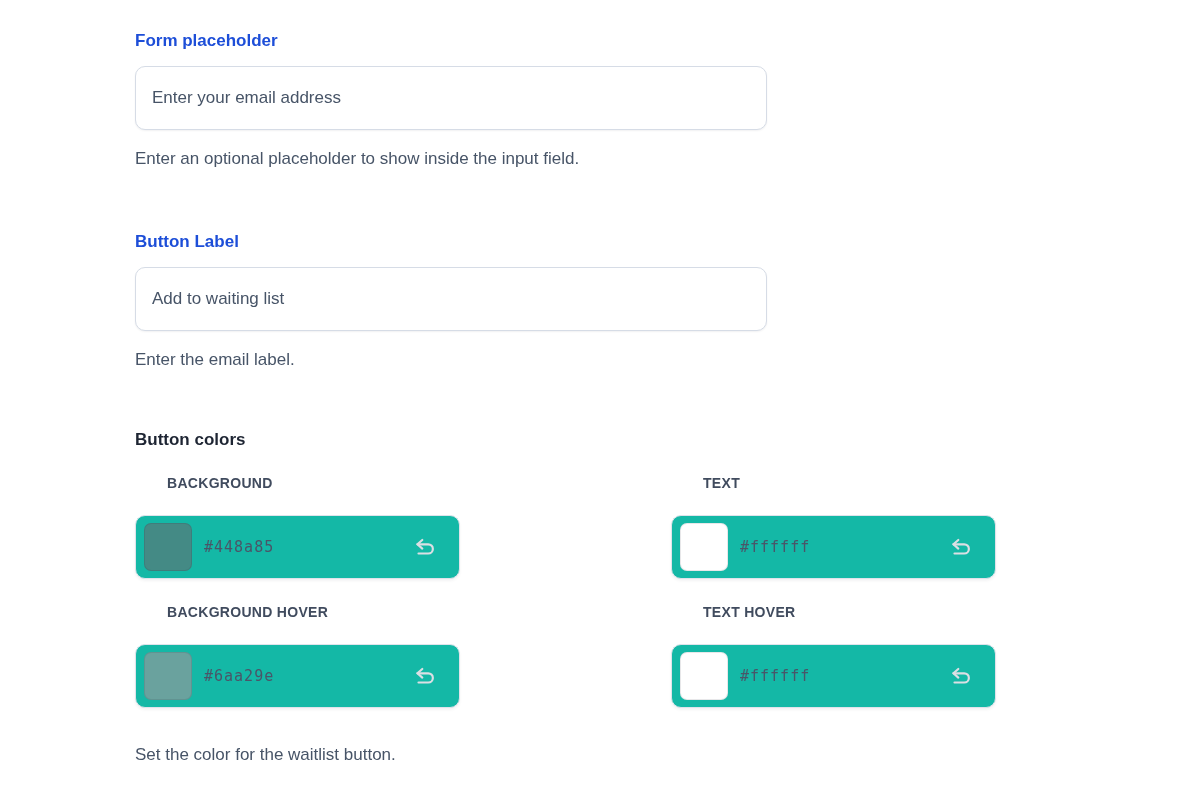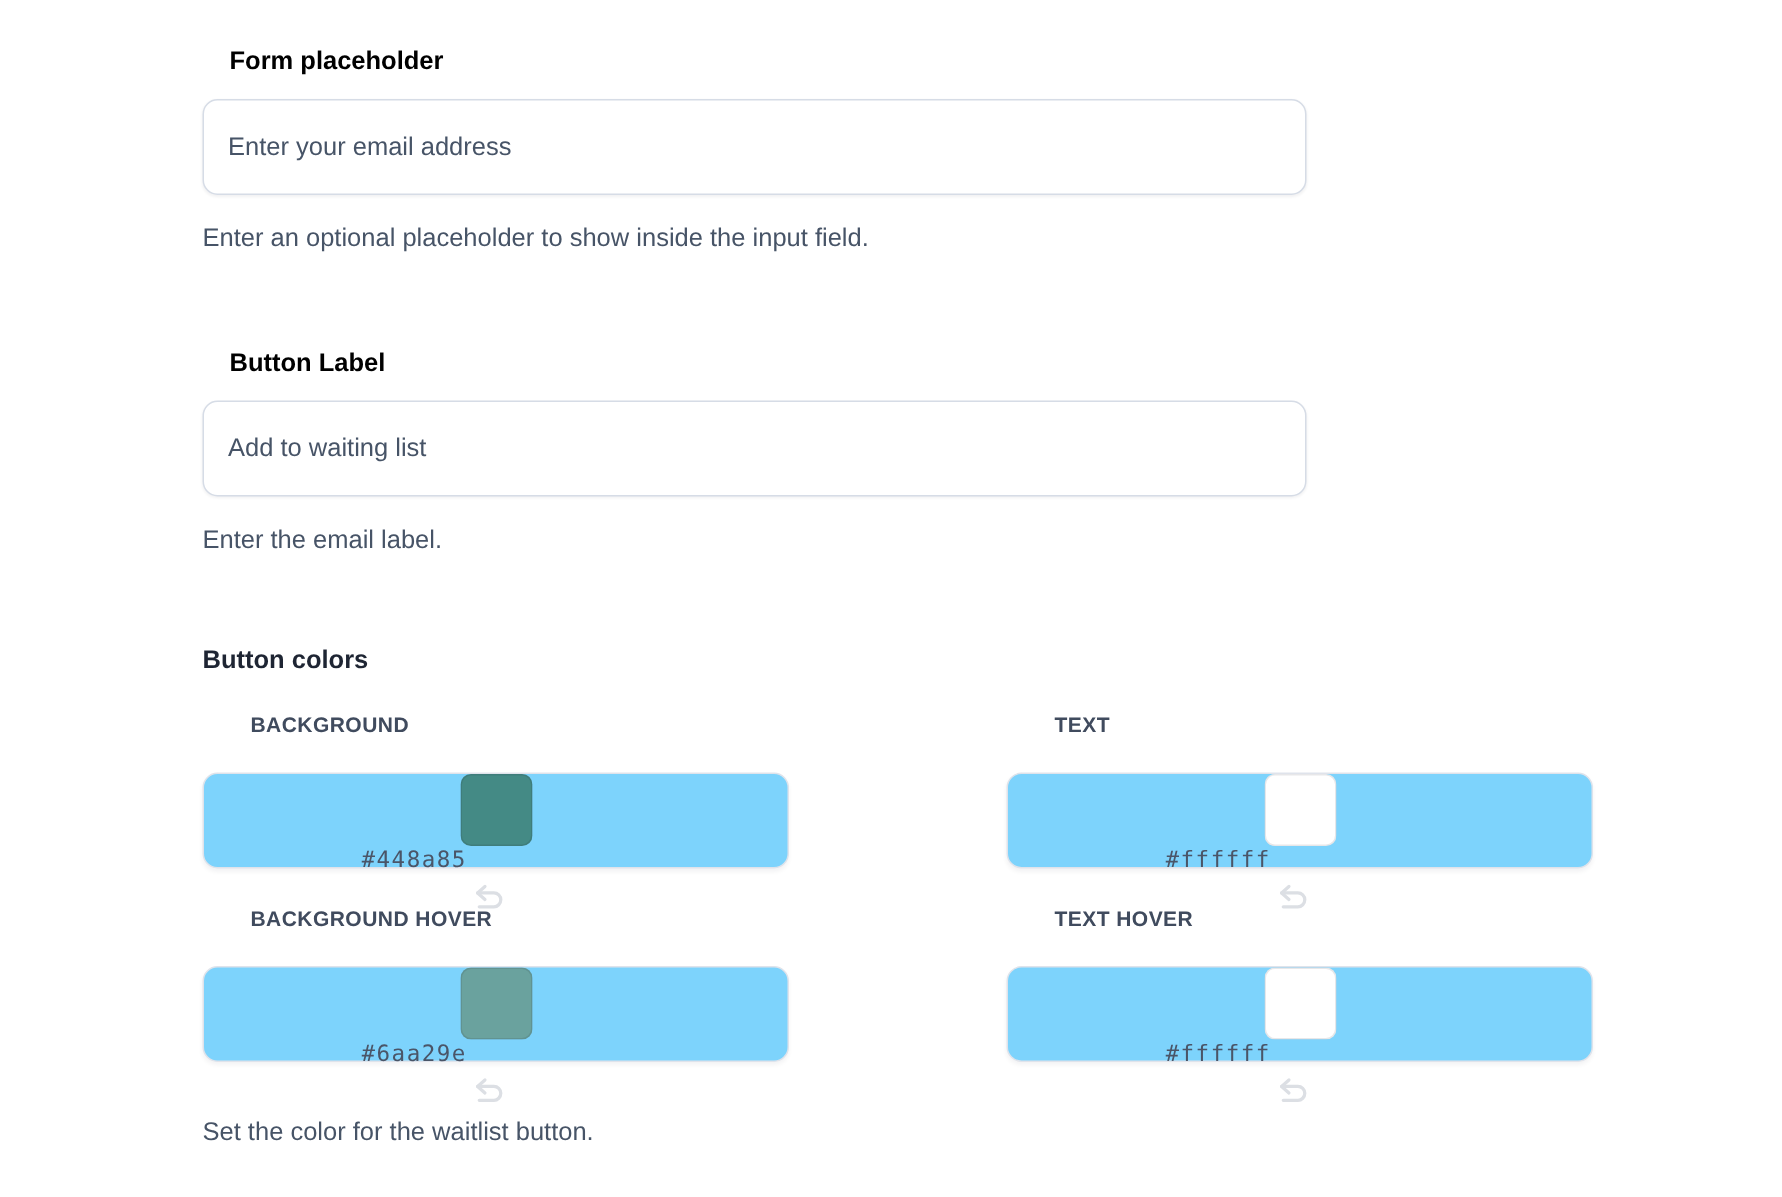--- a/index.html
+++ b/index.html
@@ -12,27 +12,26 @@
   .container {
     padding: 30px 0 0 135px;
     width: 1000px;
   }
 
   
   .field-group { margin-bottom: 0; }
   .field-label {
     font-size: 17px; line-height: 22px;
     font-weight: 600;
-    color: #000000;
+    color: #1d4ed8;
     margin-bottom: 14px;
-    margin-left: 18px;
   }
   .text-input {
     display: block;
-    width: 736px; height: 64px;
+    width: 632px; height: 64px;
     border: 1px solid #d6dce6;
     border-radius: 10px;
     background: #ffffff;
     box-shadow: 0 1px 2px rgba(16,24,40,0.06);
     padding: 0 16px;
     font-family: "Liberation Sans", sans-serif;
     font-size: 17px;
     color: #475467;
     outline: none;
   }
@@ -60,29 +59,28 @@
   .color-label {
     font-size: 14px; line-height: 17px;
     font-weight: 600;
     letter-spacing: 0.3px;
     color: #404b5e;
     text-transform: uppercase;
     margin-bottom: 23px;
     margin-left: 32px;
   }
   .color-box {
-    width: 391px; height: 64px;
+    width: 325px; height: 64px;
     border: 1px solid #dfe3eb;
     border-radius: 10px;
-    background: #7dd3fc;
+    background: #14b8a6;
     box-shadow: 0 2px 3px rgba(16,24,40,0.05);
     display: flex;
     align-items: center;
     padding: 0 8px;
-    flex-direction: column;
   }
   .swatch {
     width: 48px; height: 48px;
     border-radius: 7px;
     border: 1px solid rgba(16,24,40,0.10);
     flex: 0 0 auto;
     cursor: pointer;
   }
   .hex-input {
     flex: 1 1 auto;

